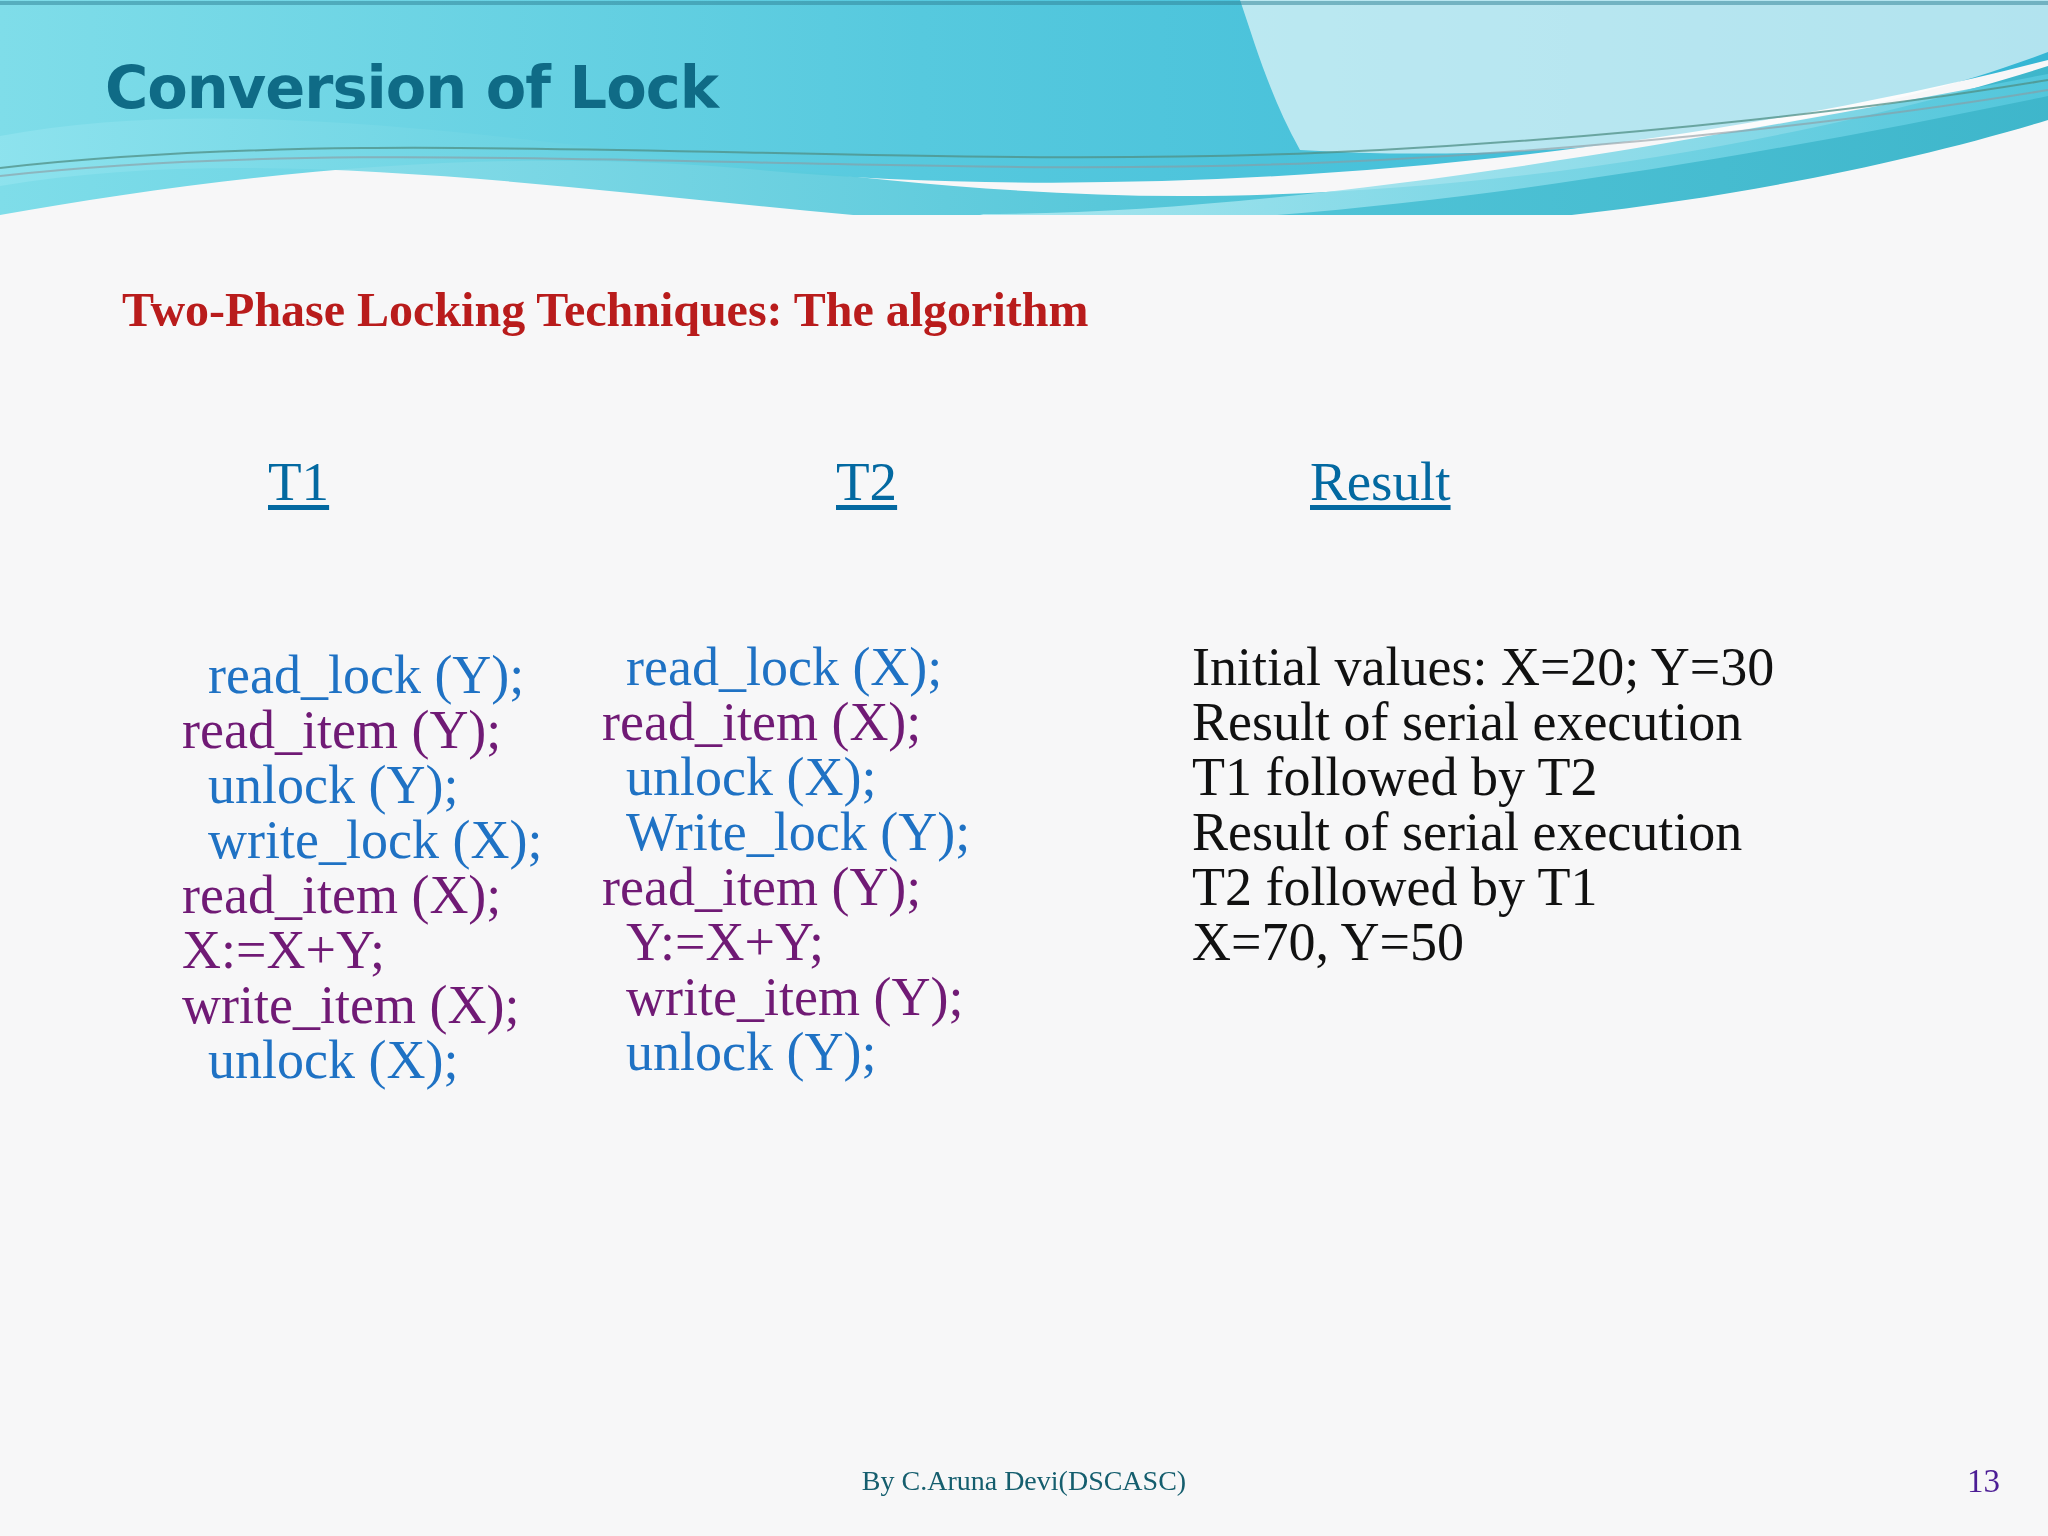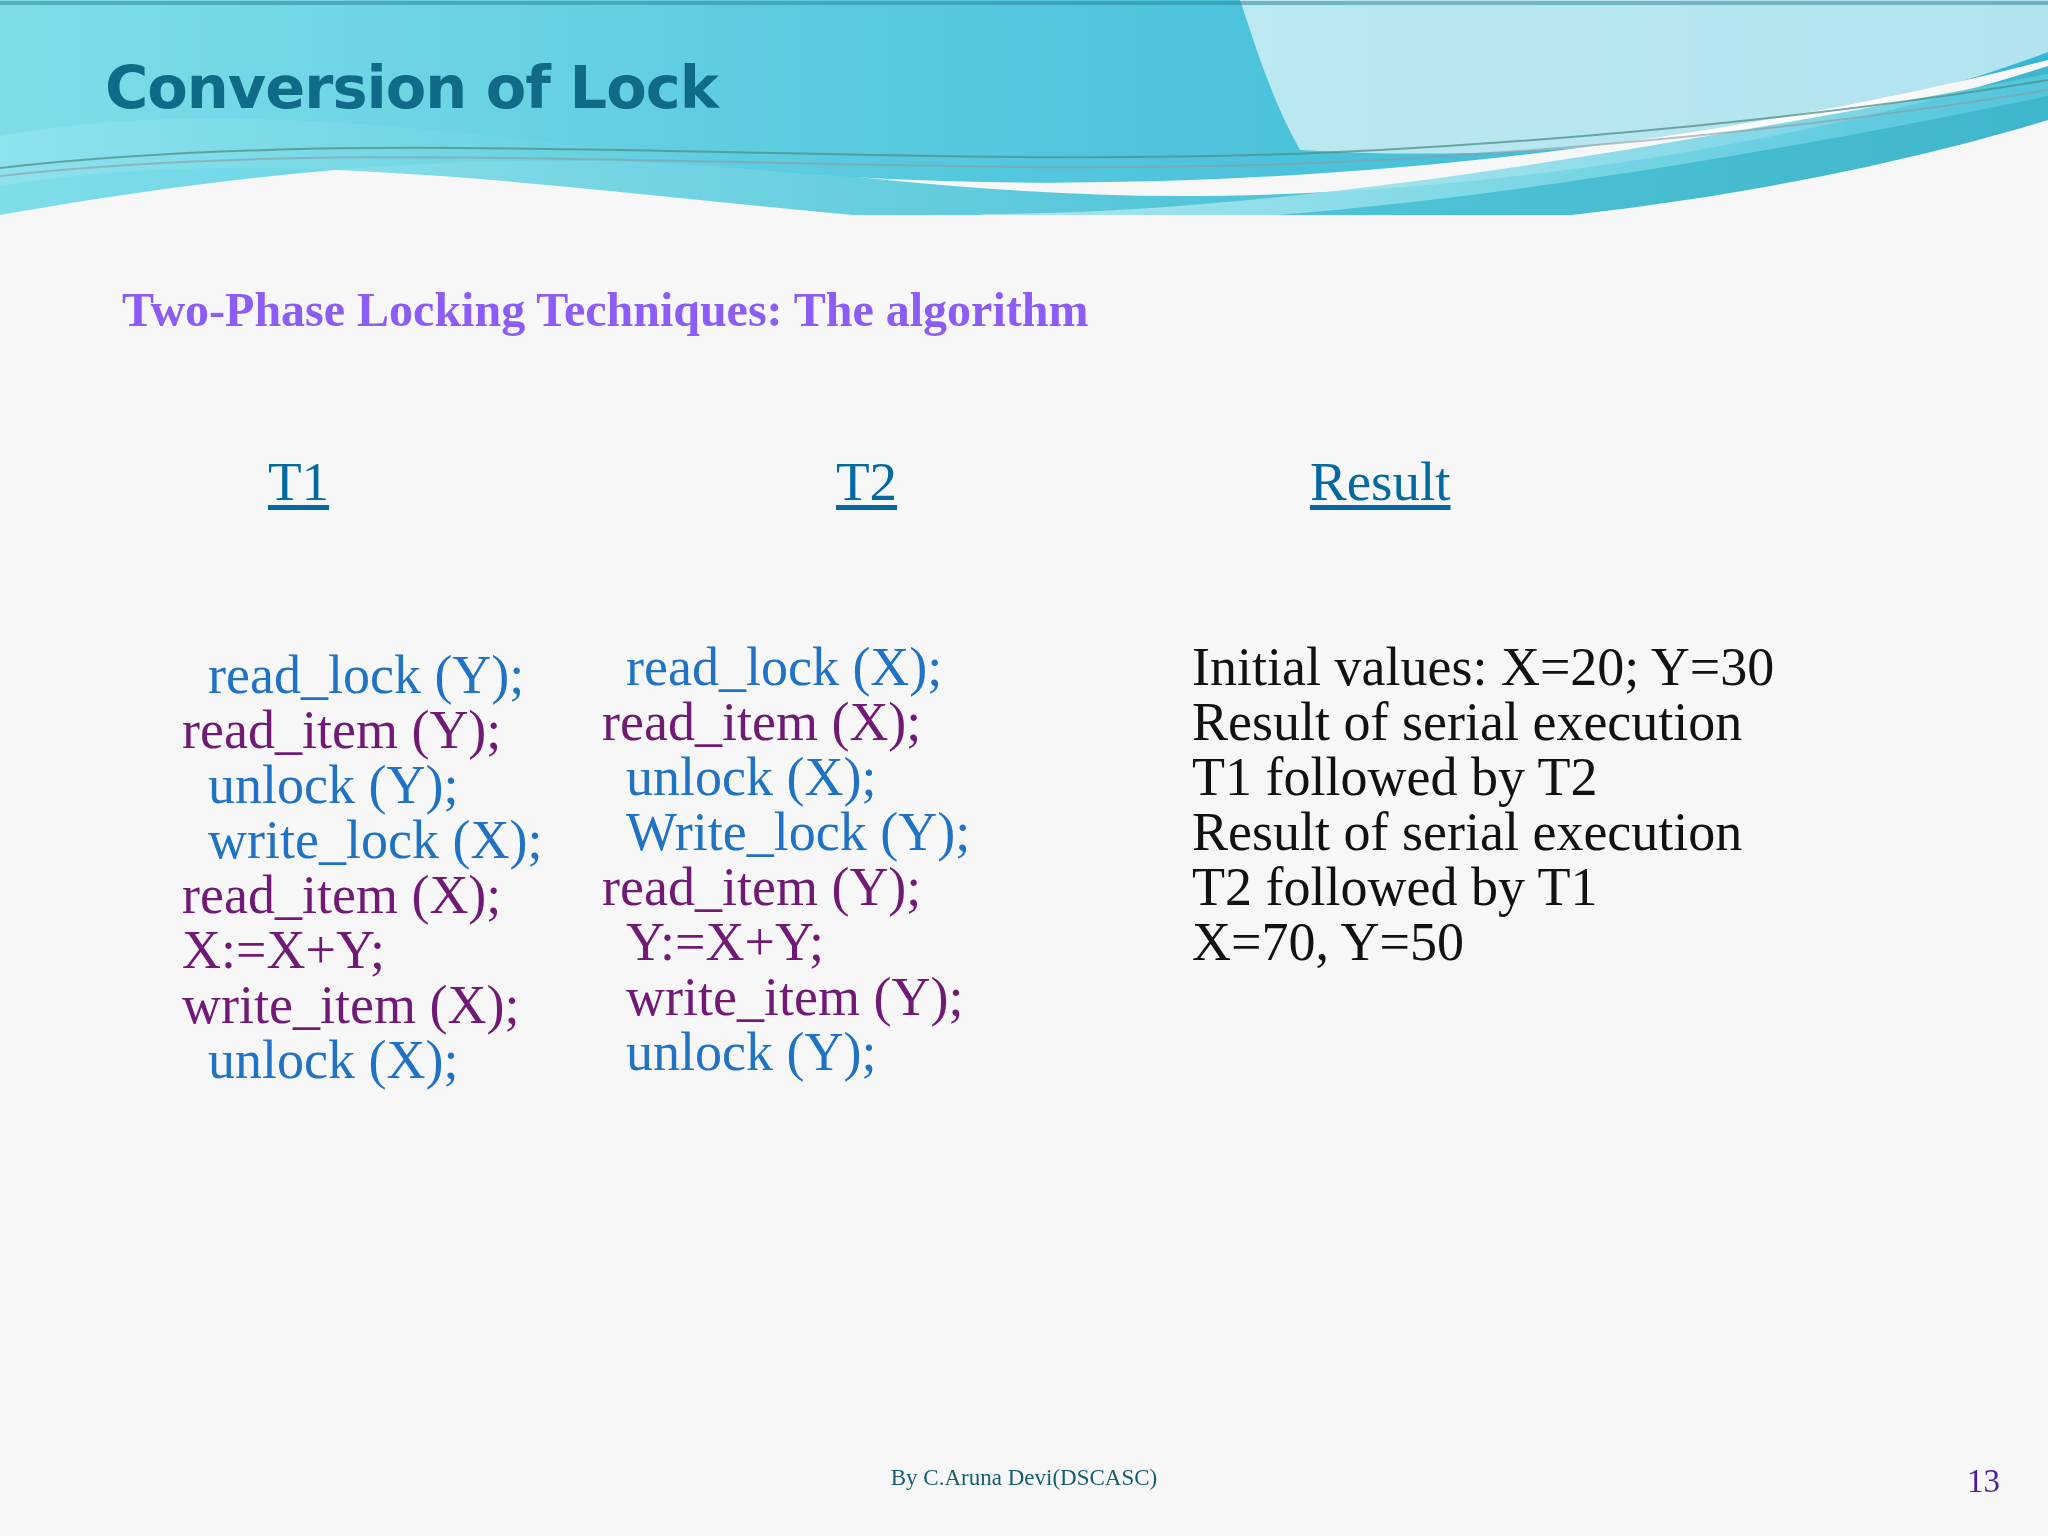--- a/index.html
+++ b/index.html
@@ -53,21 +53,21 @@
   }
 
   
   .subtitle {
     position: absolute;
     left: 122px;
     top: 282px;
     font-family: "Liberation Serif", serif;
     font-weight: bold;
     font-size: 48px;
-    color: #8b5cf6;
+    color: #b91c1c;
     white-space: nowrap;
   }
 
   .table-area {
     position: absolute;
     left: 0;
     top: 450px;
     width: 2048px;
   }
 
@@ -125,21 +125,21 @@
   }
 
   
   .footer-author {
     position: absolute;
     left: 0;
     top: 1465px;
     width: 2048px;
     text-align: center;
     font-family: "Liberation Serif", serif;
-    font-size: 23px;
+    font-size: 28px;
     color: #155e6e;
   }
   .footer-page {
     position: absolute;
     right: 48px;
     top: 1463px;
     font-family: "Liberation Serif", serif;
     font-size: 33px;
     color: #4c1d95;
   }

